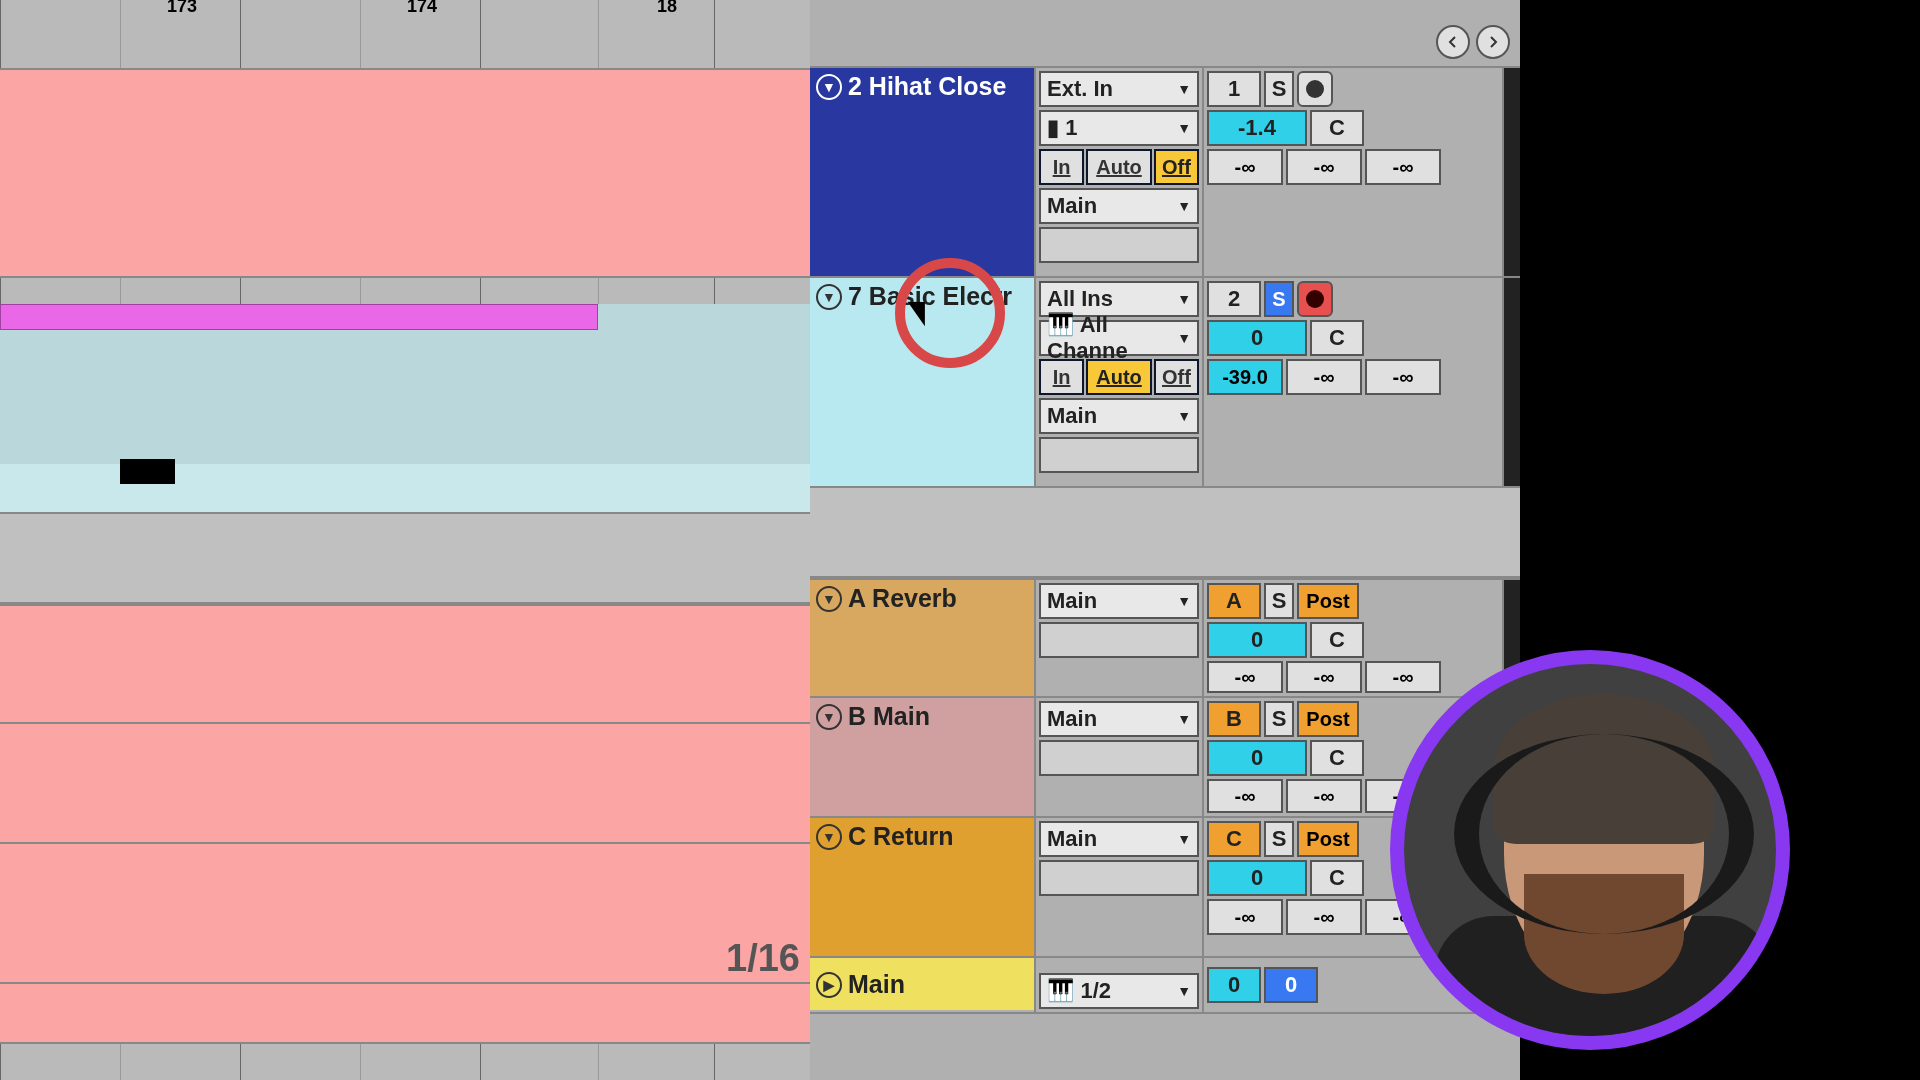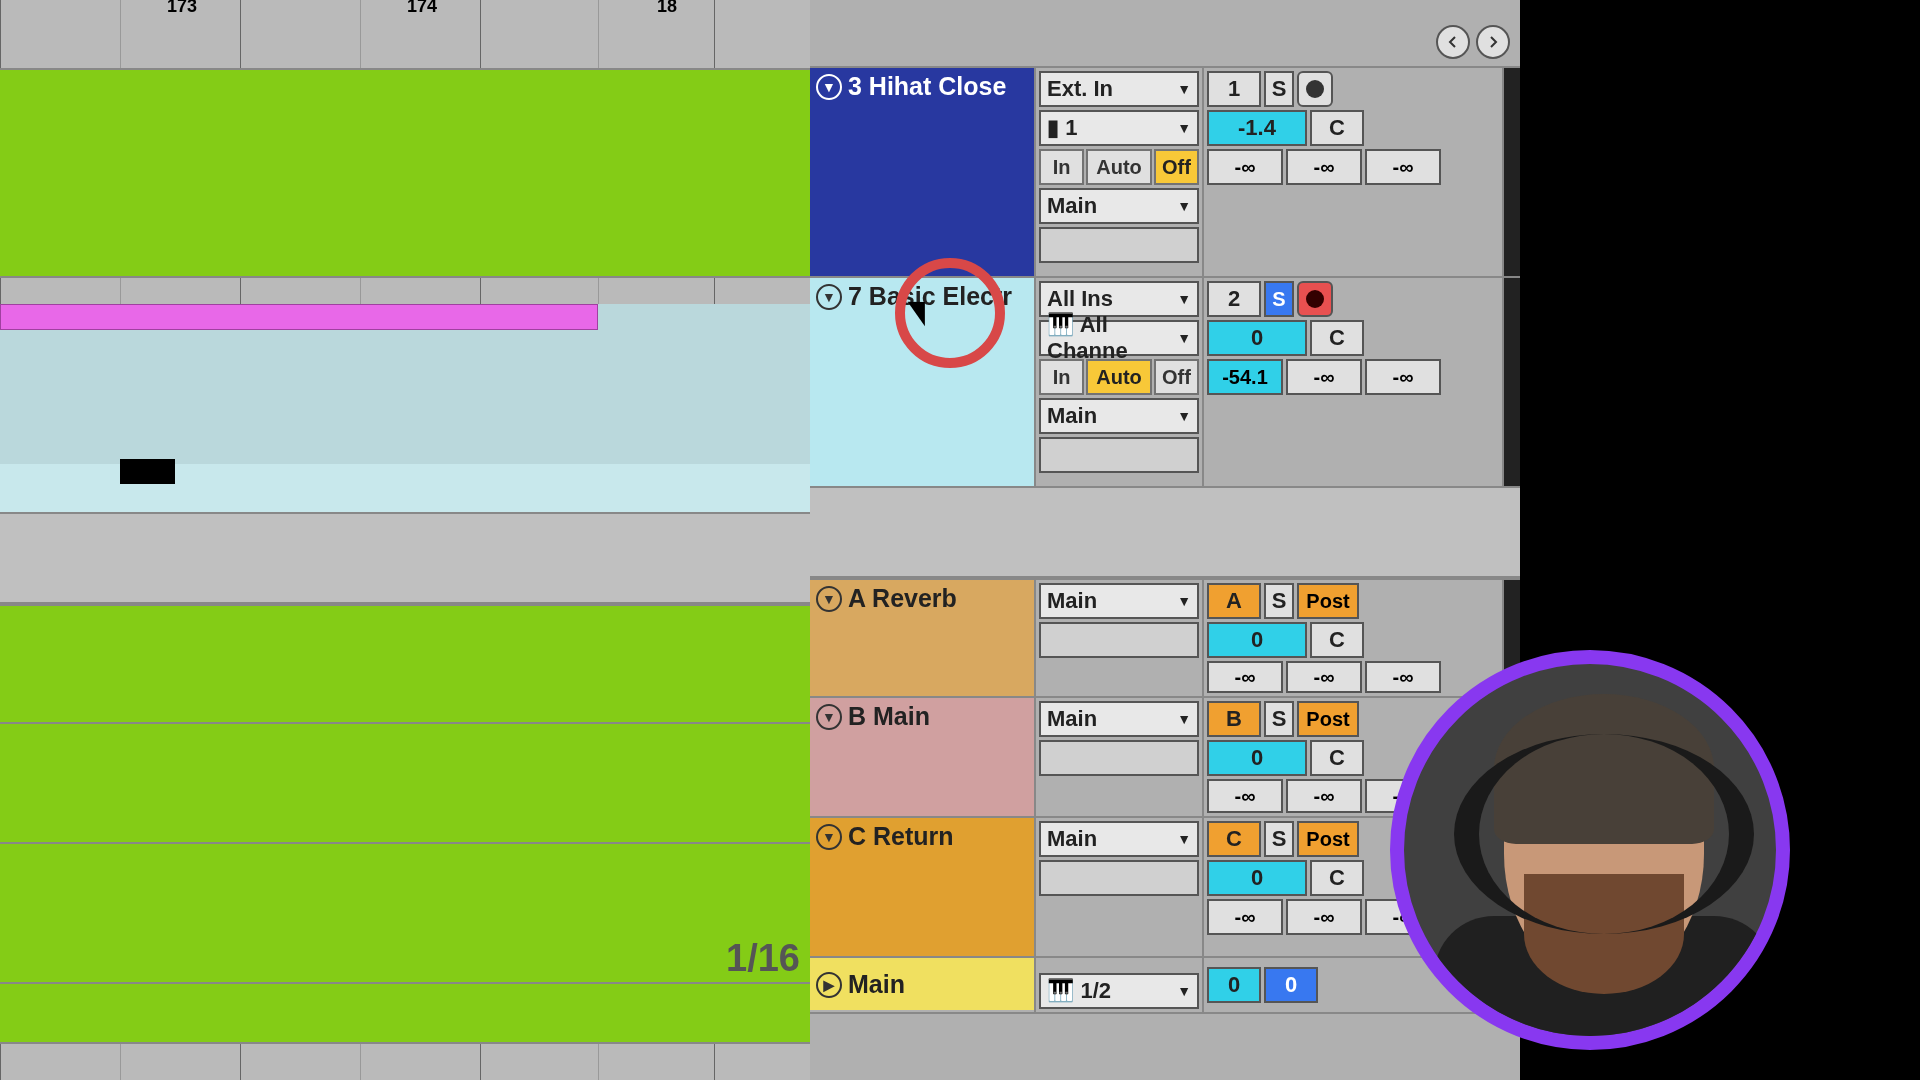--- a/index.html
+++ b/index.html
@@ -14,21 +14,21 @@
   .arrangement { display: flex; height: 100%; }
   .timeline-panel { width: 810px; background: #bababa; position: relative; }
   .mixer-panel { width: 710px; background: #b0b0b0; display: flex; flex-direction: column; }
   
   
   .grid-lines { position: absolute; top: 0; left: 0; right: 0; bottom: 0; pointer-events: none; }
   .grid-v { position: absolute; top: 0; bottom: 0; width: 1px; background: #999; }
   .grid-v.major { background: #666; }
   
   
-  .lane { border-bottom: 2px solid #888; position: relative; background: #84cc16; }
+  .lane { border-bottom: 2px solid #888; position: relative; background: #fca5a5; }
   .lane.hihat { height: 210px; border-top: 2px solid #888; }
   .lane.electric { height: 210px; background: #c8e8ec; }
   .lane.electric .inner { background: #bad8dc; height: 160px; margin-top: 26px; }
   .lane.gap { height: 90px; background: #c0c0c0; border-bottom: 2px solid #888;}
   .lane.reverb { height: 120px; }
   .lane.delay { height: 120px; }
   .lane.creturn { height: 140px; }
   .lane.main { height: 60px; }
   
   .clip-magenta { position: absolute; top: 0px; left: 0; width: 598px; height: 26px; background: #e868e8; border: 1px solid #a040a0; }
@@ -51,21 +51,21 @@
   .fold-btn { width: 26px; height: 26px; border-radius: 50%; border: 2px solid currentColor; display: flex; align-items: center; justify-content: center; font-size: 14px; margin-top: 2px; flex-shrink:0;}
   .fold-btn.play { border-color: #333; color: #333; }
   
   .io-col { width: 170px; padding: 3px; display: flex; flex-direction: column; gap: 3px; background: #b0b0b0; border-left: 2px solid #888; border-right: 2px solid #888;}
   
   .dd { height: 36px; background: #e8e8e8; border: 2px solid #555; display: flex; align-items: center; justify-content: space-between; padding: 0 6px; font-size: 22px; font-weight: bold; color: #222; cursor: pointer; }
   .dd .arrow { font-size: 14px; }
   .dd.empty { background: #d0d0d0; }
   
   .btn-row { display: flex; gap: 2px; height: 36px; }
-  .mini-btn { flex: 1; border: 2px solid #737373; display: flex; align-items: center; justify-content: center; font-size: 20px; font-weight: bold; cursor: pointer; }
+  .mini-btn { flex: 1; border: 2px solid #0f172a; display: flex; align-items: center; justify-content: center; font-size: 20px; font-weight: bold; cursor: pointer; text-decoration: underline; }
   .mini-btn.off { background: #e0e0e0; color: #333; }
   .mini-btn.on-yellow { background: #f8c838; color: #222; }
   
   .ctrl-col { padding: 3px; display: flex; flex-direction: column; gap: 3px; background: #b0b0b0; flex:1;}
   .ctrl-row { display: flex; gap: 3px; height: 36px; }
   
   .num-box { width: 54px; height: 36px; border: 2px solid #555; display: flex; align-items: center; justify-content: center; font-size: 22px; font-weight: bold; }
   .num-box.gray { background: #e0e0e0; color: #222; width: 54px;}
   .num-box.cyan { background: #30d0e8; color: #222; width: 100px; }
   .num-box.orange { background: #f0a030; color: #222; width: 54px;}
@@ -150,21 +150,21 @@
               <svg width="16" height="16" viewBox="0 0 16 16">
                 <path d="M6 3 L11 8 L6 13" stroke="#333" stroke-width="2" fill="none"></path>
               </svg>
             </div>
         </div>
       </div>
 
       <div class="strip" style="height:210px;">
         <div class="name-cell blue">
           <div class="fold-btn">▼</div>
-          <span>3 Hihat Close</span>
+          <span>2 Hihat Close</span>
         </div>
         <div class="io-col">
           <div class="dd">
               <span>Ext. In</span>
               <span class="arrow">▼</span>
             </div>
           <div class="dd">
               <span>▮ <span>1</span></span>
               <span class="arrow">▼</span>
             </div>
@@ -231,21 +231,21 @@
             <div class="s-btn on">S</div>
             <div class="rec-btn armed">
                 <div class="dot"></div>
               </div>
           </div>
           <div class="ctrl-row">
             <div class="num-box cyan">0</div>
             <div class="num-box gray">C</div>
           </div>
           <div class="inf-row">
-            <div class="inf-box" style="background:#30d0e8">-54.1</div>
+            <div class="inf-box" style="background:#30d0e8">-39.0</div>
             <div class="inf-box">-∞</div>
             <div class="inf-box">-∞</div>
           </div>
         </div>
         <div class="meter"></div>
       </div>
 
       <div class="strip" style="height: 90px; background:#c0c0c0;"></div>
 
       <div class="strip" style="height:120px; border-top:2px solid #888;">

